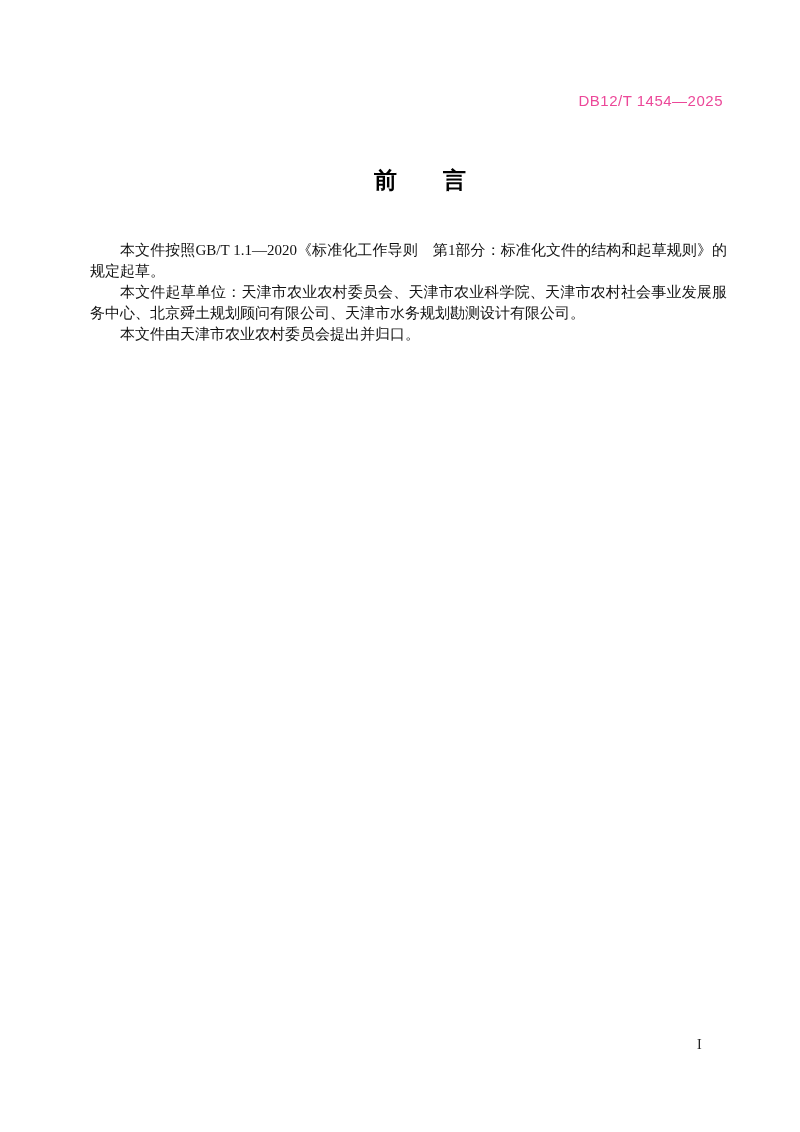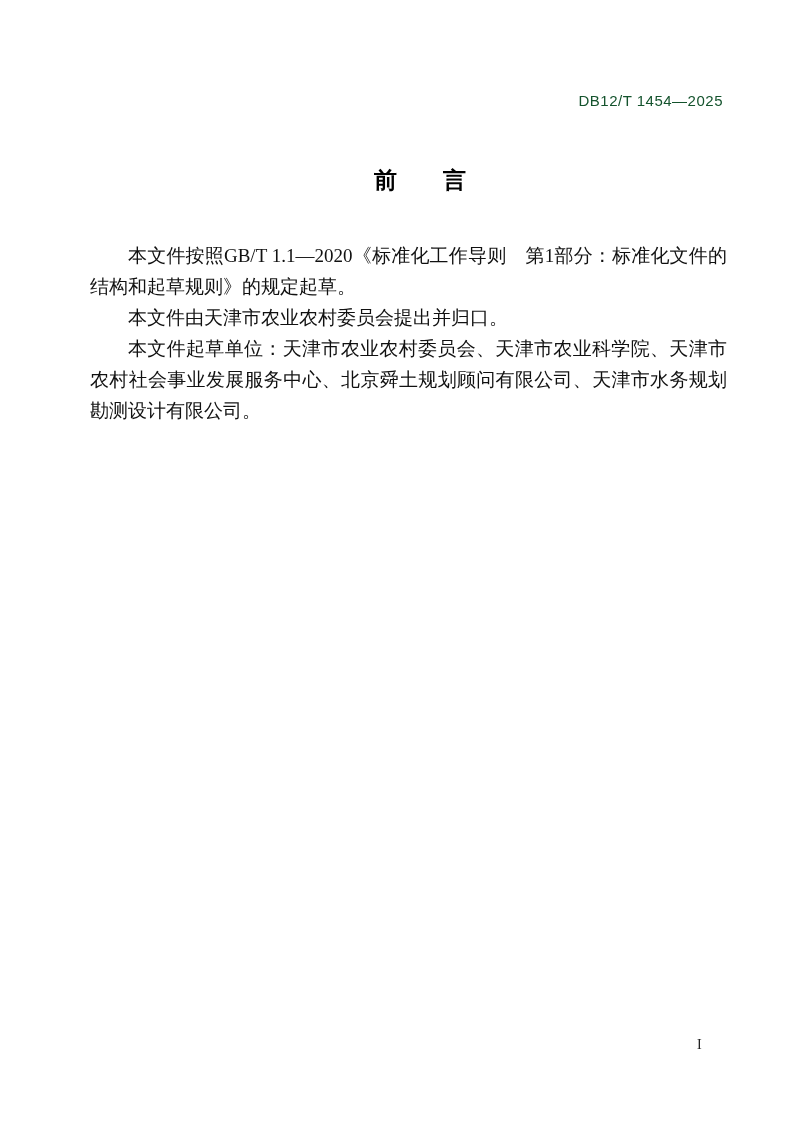--- a/index.html
+++ b/index.html
@@ -16,42 +16,42 @@
     font-family: "Liberation Serif", serif;
     overflow: hidden;
   }
   .standard-code {
     position: absolute;
     top: 92px;
     right: 77px;
     font-family: "Liberation Sans", sans-serif;
     font-size: 15px;
     letter-spacing: 0.5px;
-    color: #14532d;
+    color: #ec4899;
     white-space: nowrap;
   }
   .doc-title {
     position: absolute;
     top: 165px;
     left: 20px;
     width: 800px;
     text-align: center;
     font-family: "Liberation Sans", sans-serif;
     font-weight: bold;
     font-size: 23px;
     color: #000000;
     white-space: pre;
   }
   .body-text {
     position: absolute;
     top: 240px;
     left: 90px;
     width: 637px;
-    font-size: 19px;
-    line-height: 31px;
+    font-size: 15px;
+    line-height: 21px;
     text-align: justify;
     text-justify: inter-ideograph;
     color: #111111;
   }
   .body-text p {
     margin: 0;
     padding: 0;
     text-indent: 2em;
   }
   .page-number {
@@ -67,19 +67,19 @@
 <body>
 
 <div class="page">
 
   <div class="standard-code">DB12/T 1454—2025</div>
 
   <div class="doc-title">前　　言</div>
 
   <div class="body-text">
     <p>本文件按照GB/T 1.1—2020《标准化工作导则　第1部分：标准化文件的结构和起草规则》的规定起草。</p>
+    <p>本文件起草单位：天津市农业农村委员会、天津市农业科学院、天津市农村社会事业发展服务中心、北京舜土规划顾问有限公司、天津市水务规划勘测设计有限公司。</p>
     <p>本文件由天津市农业农村委员会提出并归口。</p>
-    <p>本文件起草单位：天津市农业农村委员会、天津市农业科学院、天津市农村社会事业发展服务中心、北京舜土规划顾问有限公司、天津市水务规划勘测设计有限公司。</p>
   </div>
 
   <div class="page-number">I</div>
 
 </div>
 
 </body></html>

